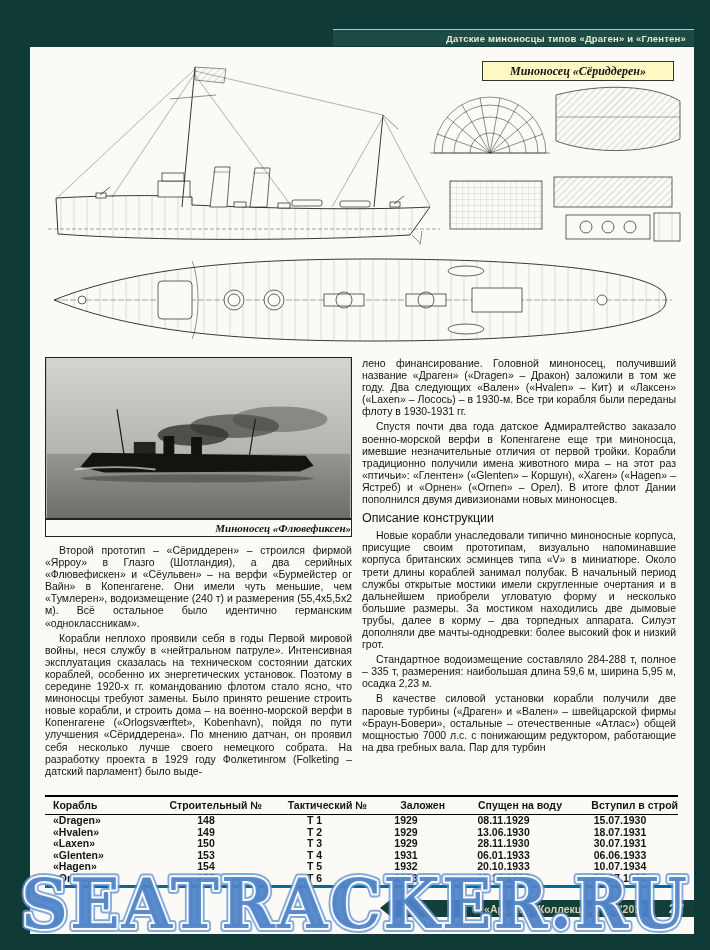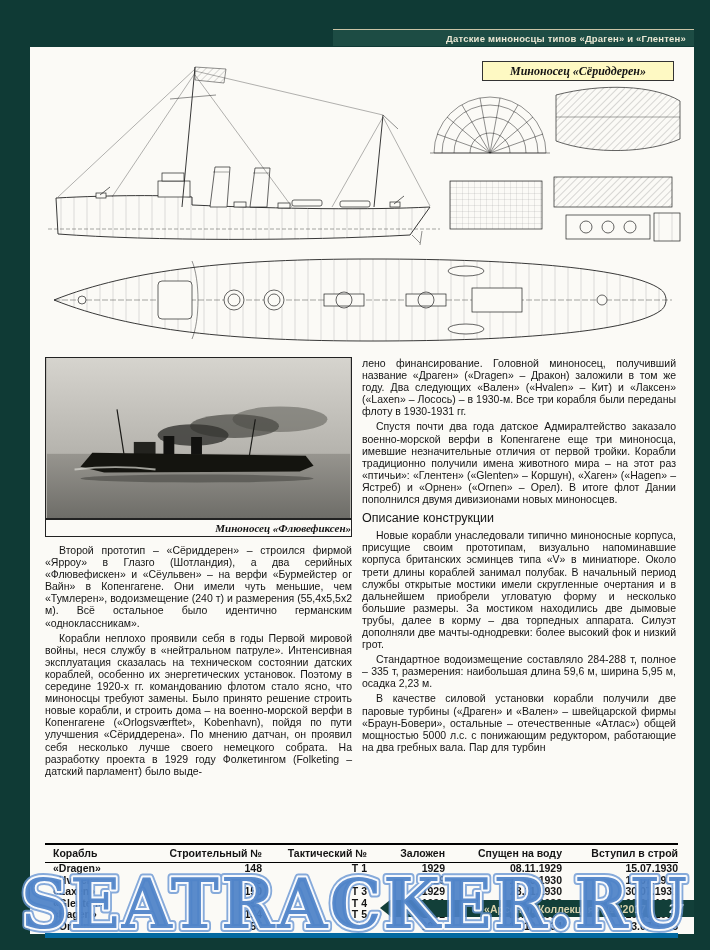--- a/index.html
+++ b/index.html
@@ -31,24 +31,24 @@
   .col { position:absolute; font-size:10.5px; line-height:12.1px; text-align:justify; }
   .col p { text-indent:14px; margin:0 0 3px; }
   .col p.no-indent { text-indent:0; }
   .col-left  { left:15px;  top:497px; width:307px; }
   .col-right { left:332px; top:310px; width:314px; }
   .section-head { font-weight:normal; font-size:12.5px; margin:7px 0 5px; text-align:left; }
 
   .tbl { position:absolute; left:15px; top:748px; width:633px; }
   .tbl-title { font-size:13px; font-weight:bold; text-align:center; margin-bottom:3px; }
   .tbl table { width:100%; border-collapse:collapse; table-layout:fixed;
-               border-top:2px solid #000; border-bottom:5px solid #0369a1;margin-top:48px; }
+               border-top:2px solid #000; border-bottom:3px solid #0369a1; }
   .tbl thead tr { border-bottom:1.5px solid #000; }
   .tbl th { font-size:10.5px; font-weight:bold; padding:2px 0 3px; text-align:right; }
-  .tbl td { font-size:10.5px; font-weight:bold; text-align:right; line-height:11.6px; padding:0; }
+  .tbl td { font-size:10.5px; font-weight:bold; text-align:center; line-height:11.6px; padding:0; }
   .tbl th.ship, .tbl td.ship { text-align:left; padding-left:8px; }
 
   .footer-bar { position:absolute; left:360px; top:853px; width:304px; height:17px;
                 background:#123f39; display:flex; align-items:center; justify-content:flex-end;
                 gap:23px; padding-right:10px;padding-left:13px; }
   .footer-bar::before { content:""; position:absolute; left:-10px; top:0;
                 border-top:8.5px solid transparent; border-bottom:8.5px solid transparent;
                 border-right:10px solid #123f39; }
   .footer-bar .journal { color:#d8d1ab; font-size:10.5px; font-weight:bold; }
   .footer-bar .pagenum { color:#ffffff; font-size:13.5px; font-weight:bold; }
@@ -214,21 +214,21 @@
       <p>Второй прототип – «Сёриддерен» – строился фирмой «Ярроу» в Глазго (Шотландия), а два серийных «Флювефискен» и «Сёульвен» – на верфи «Бурмейстер ог Вайн» в Копенгагене. Они имели чуть меньшие, чем «Тумлерен», водоизмещение (240 т) и размерения (55,4x5,5x2 м). Всё остальное было идентично германским «одноклассникам».</p>
       <p>Корабли неплохо проявили себя в годы Первой мировой войны, неся службу в «нейтральном патруле». Интенсивная эксплуатация сказалась на техническом состоянии датских кораблей, особенно их энергетических установок. Поэтому в середине 1920-х гг. командованию флотом стало ясно, что миноносцы требуют замены. Было принято решение строить новые корабли, и строить дома – на военно-морской верфи в Копенгагене («Orlogsværftet», Kobenhavn), пойдя по пути улучшения «Сёриддерена». По мнению датчан, он проявил себя несколько лучше своего немецкого собрата. На разработку проекта в 1929 году Фолкетингом (Folketing – датский парламент) было выде-</p>
     </div>
 
     <div class="col col-right">
       <p class="no-indent">лено финансирование. Головной миноносец, получивший название «Драген» («Dragen» – Дракон) заложили в том же году. Два следующих «Вален» («Hvalen» – Кит) и «Лаксен» («Laxen» – Лосось) – в 1930-м. Все три корабля были переданы флоту в 1930-1931 гг.</p>
       <p>Спустя почти два года датское Адмиралтейство заказало военно-морской верфи в Копенгагене еще три миноносца, имевшие незначительные отличия от первой тройки. Корабли традиционно получили имена животного мира – на этот раз «птичьи»: «Глентен» («Glenten» – Коршун), «Хаген» («Hagen» – Ястреб) и «Орнен» («Ornen» – Орел). В итоге флот Дании пополнился двумя дивизионами новых миноносцев.</p>
       <div class="section-head">Описание конструкции</div>
       <p>Новые корабли унаследовали типично миноносные корпуса, присущие своим прототипам, визуально напоминавшие корпуса британских эсминцев типа «V» в миниатюре. Около трети длины кораблей занимал полубак. В начальный период службы открытые мостики имели скругленные очертания и в дальнейшем приобрели угловатую форму и несколько большие размеры. За мостиком находились две дымовые трубы, далее в корму – два торпедных аппарата. Силуэт дополняли две мачты-однодревки: более высокий фок и низкий грот.</p>
       <p>Стандартное водоизмещение составляло 284-288 т, полное – 335 т, размерения: наибольшая длина 59,6 м, ширина 5,95 м, осадка 2,23 м.</p>
-      <p>В качестве силовой установки корабли получили две паровые турбины («Драген» и «Вален» – швейцарской фирмы «Браун-Бовери», остальные – отечественные «Атлас») общей мощностью 5000 л.с. с понижающим редуктором, работающие на два гребных вала. Пар для турбин</p>
+      <p>В качестве силовой установки корабли получили две паровые турбины («Драген» и «Вален» – швейцарской фирмы «Браун-Бовери», остальные – отечественные «Атлас») общей мощностью 7000 л.с. с понижающим редуктором, работающие на два гребных вала. Пар для турбин</p>
     </div>
 
     <div class="tbl">
       <table>
         <colgroup>
           <col style="width:105px">
             <col style="width:112px">
             <col style="width:105px">
           <col style="width:78px">
             <col style="width:117px">

